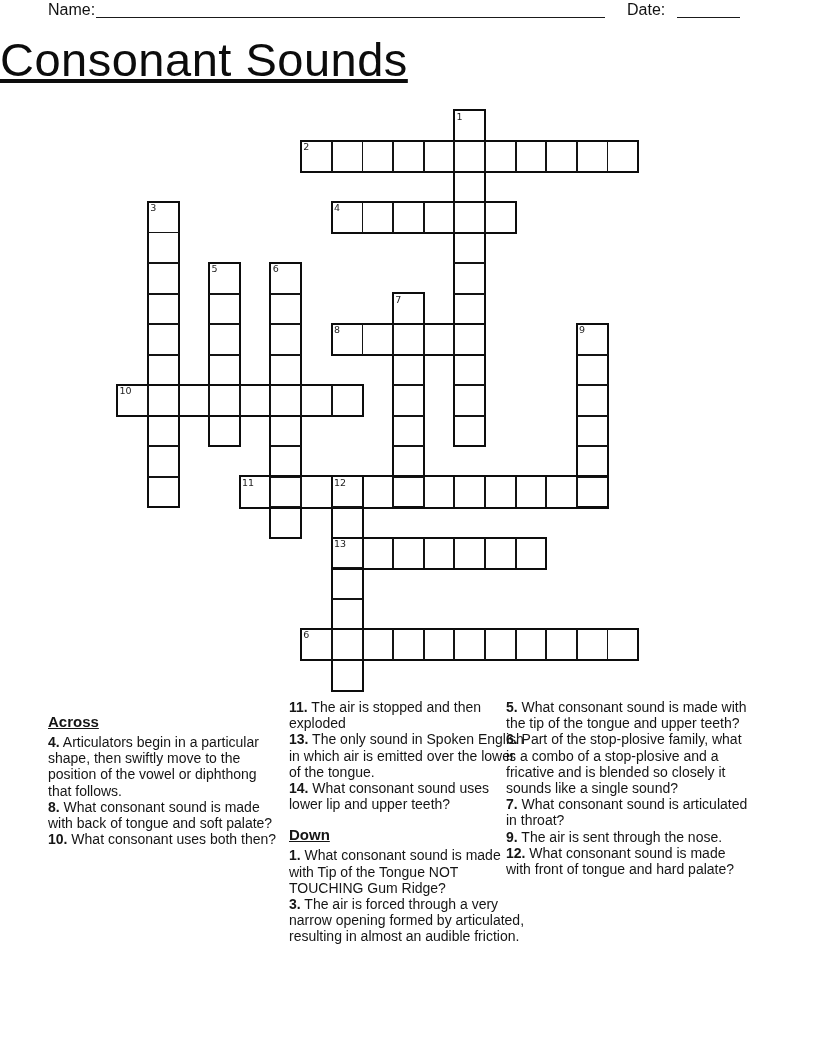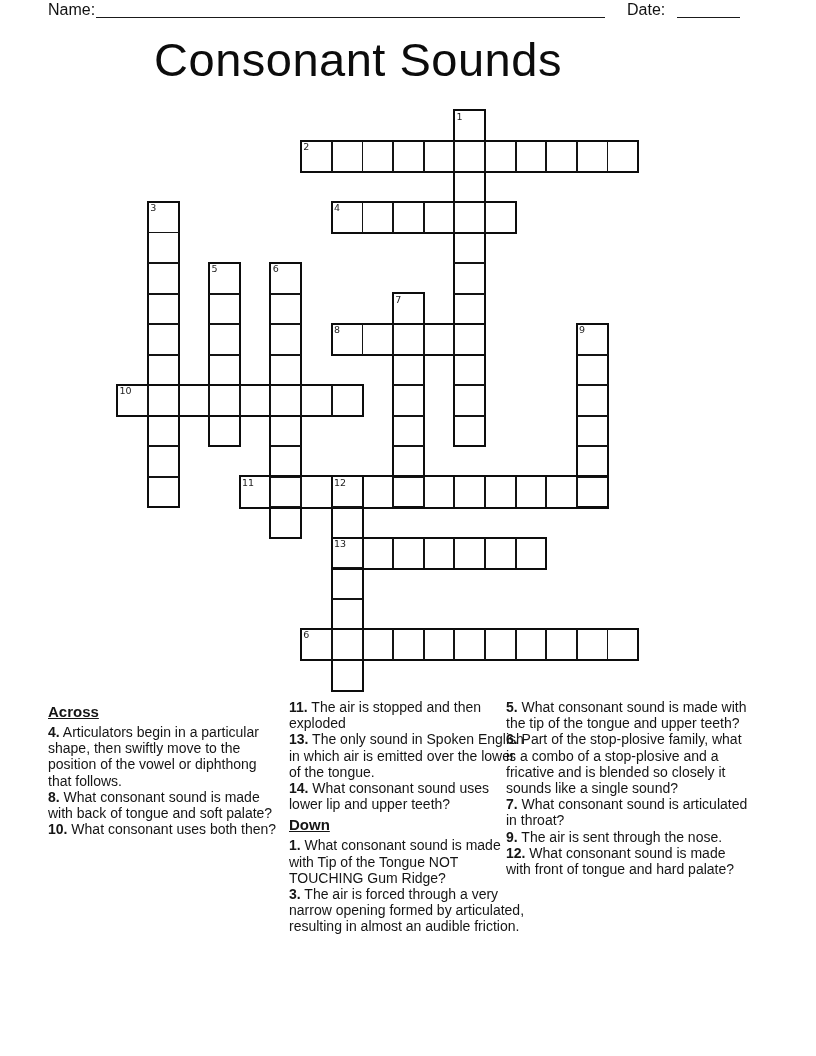--- a/index.html
+++ b/index.html
@@ -5,36 +5,36 @@
   html,body{margin:0;padding:0;background:#fff;}
   .page{
     position:relative;width:816px;height:1056px;background:#fff;overflow:hidden;
     font-family:"Liberation Sans","DejaVu Sans",sans-serif;color:#111;
   }
   
   .hdr-label{position:absolute;top:0;font-size:16px;line-height:20px;color:#111;}
   .blank-line{position:absolute;top:0;height:17px;border-bottom:1.6px solid #1a1a1a;}
   
   .title{
-    position:absolute;top:30px;left:0;width:716px;margin:0;text-align:center;
-    font-size:47px;line-height:60px;font-weight:normal;letter-spacing:.5px;color:#0c0c0c;
+    position:absolute;top:30px;left:0;width:716px;margin:0;text-align:left;
+    font-size:47px;line-height:60px;font-weight:normal;letter-spacing:.5px;color:#0c0c0c;text-decoration:underline;
   }
   
   .grid{position:absolute;left:0;top:0;width:816px;height:716px;}
   .w-outline{position:absolute;border:2.5px solid #0d0d0d;box-sizing:border-box;background:transparent;}
   .sep{position:absolute;background:#141414;}
   .cell-num{
     position:absolute;font-size:9.5px;line-height:10px;color:#222;
     font-family:"DejaVu Sans","Liberation Sans",sans-serif;z-index:4;
   }
   .cell{position:absolute;background:transparent;z-index:5;}
   
   .clues{position:absolute;left:0;top:0;width:816px;}
   .clue-col{position:absolute;top:699px;font-size:14px;line-height:16.2px;color:#151515;}
-  .clue-heading{font-size:15px;line-height:17px;font-weight:bold;text-decoration:underline;margin:4px 0 4px 0;}
+  .clue-heading{font-size:15px;line-height:17px;font-weight:bold;text-decoration:underline;margin:14px 0 4px 0;}
   .clue{margin:0;}
   .clue-num{font-weight:bold;}
 </style>
 </head>
 <body>
 
 <div class="page">
   <div>
     <span class="hdr-label" style="left:48px;">Name:</span>
     <span class="blank-line" style="left:96px;width:509px;"></span>

